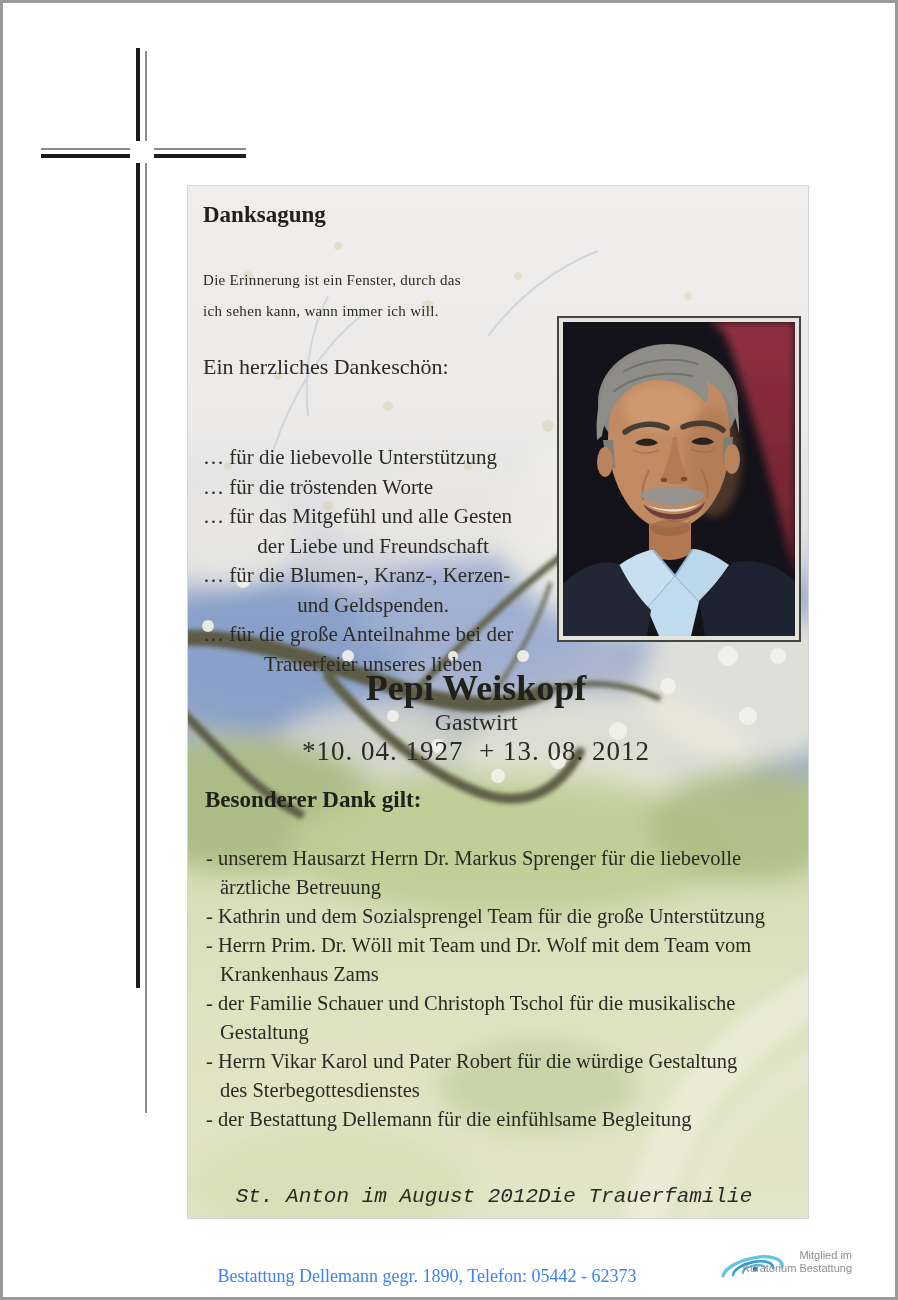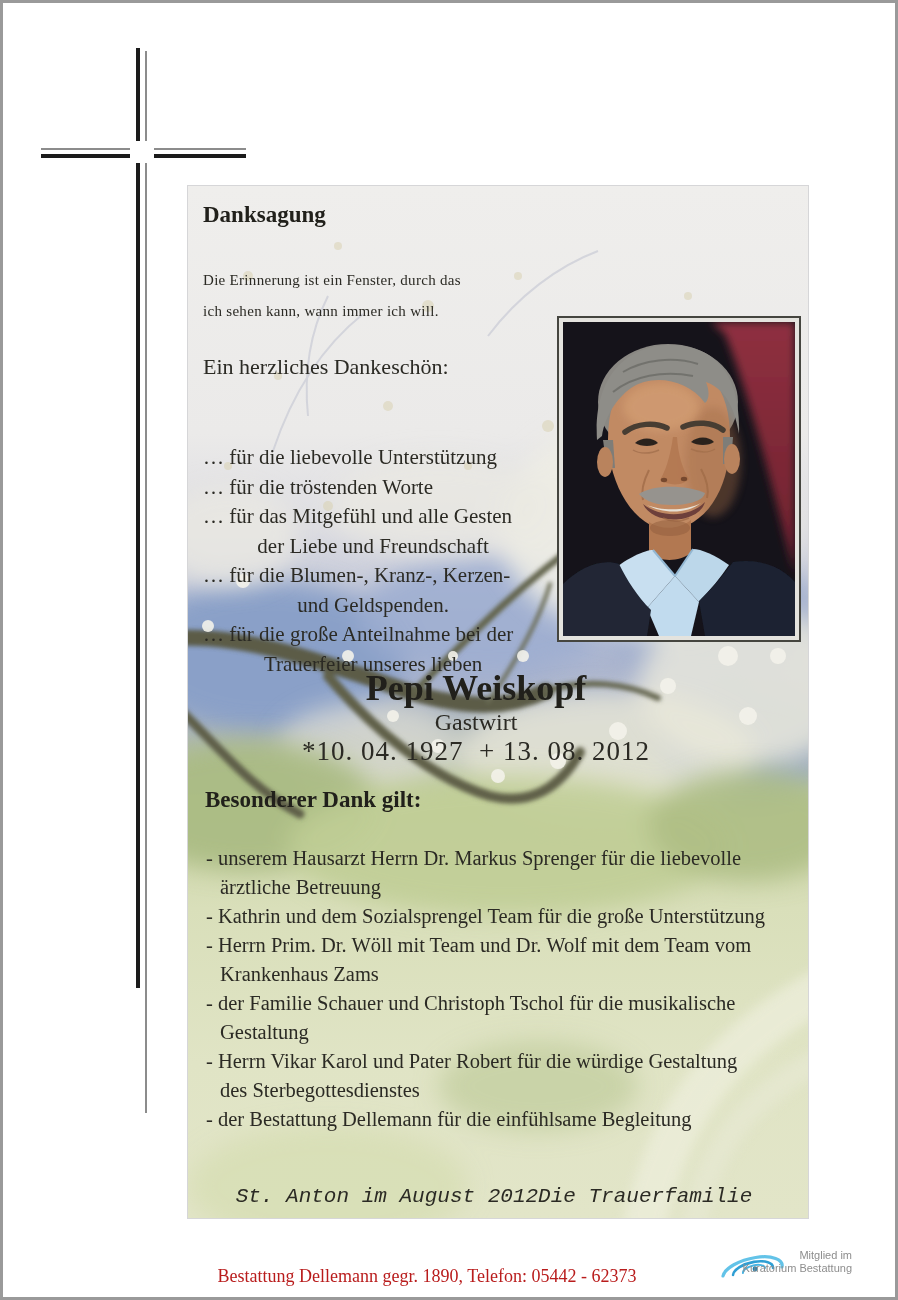--- a/index.html
+++ b/index.html
@@ -34,21 +34,21 @@
   .special { left:18px; top:658px; font-size:20.5px; line-height:29px; }
   .special .cont { padding-left:14px; }
   .closing { left:15px; top:999px; right:15px; display:flex; justify-content:center;
              padding-left:22px; padding-right:30px; font-size:21px; font-style:italic;font-family:Liberation Mono, monospace; }
   
   .photo-frame { position:absolute; left:369px; top:130px; width:232px; height:314px;
                  border:2px solid #45453f; padding:4px; background:#e4e3de; }
   .photo-frame svg { display:block; }
   
   .footer { position:absolute; left:0; top:1263px; width:848px; text-align:center;
-            font-size:18px; color:#b91c1c; }
+            font-size:18px; color:#3b82f6; }
   .membership { position:absolute; right:43px; top:1246px; text-align:right;
                 font-family:"Liberation Sans", sans-serif; font-size:11px;
                 line-height:13px; color:#8d8d8d; }
   .swirl { position:absolute; left:712px; top:1243px; }
 </style>
 </head>
 <body>
 
 <div class="page">
 

